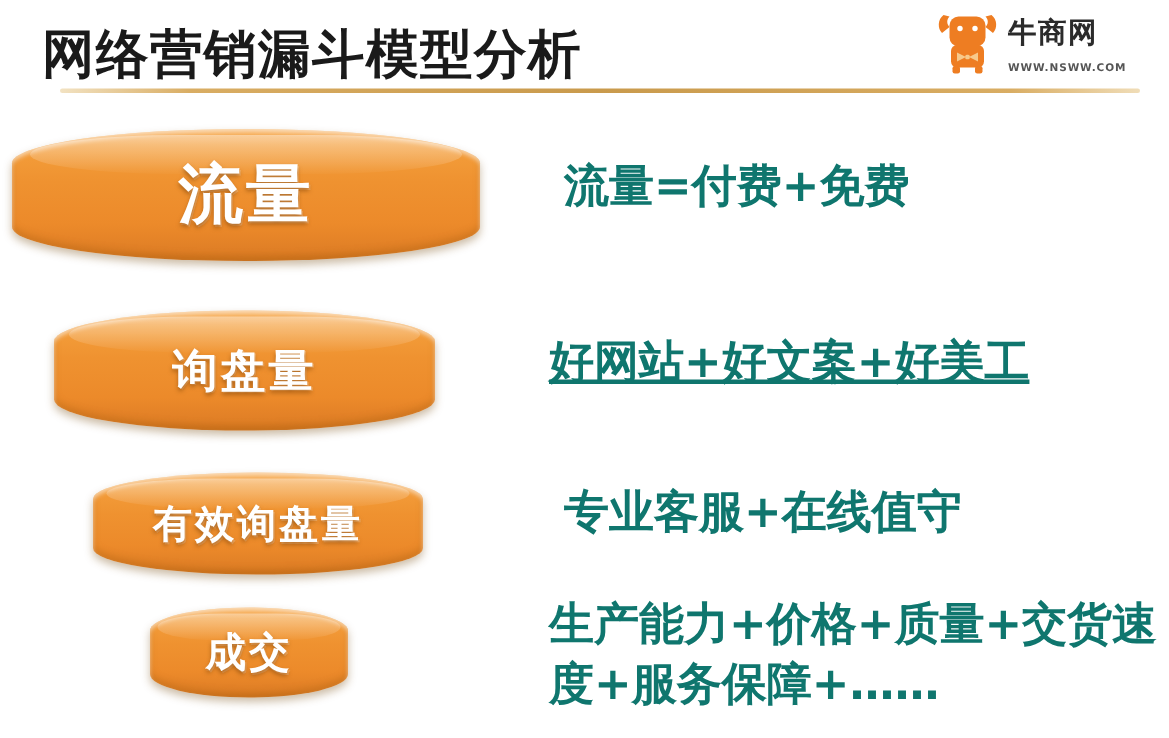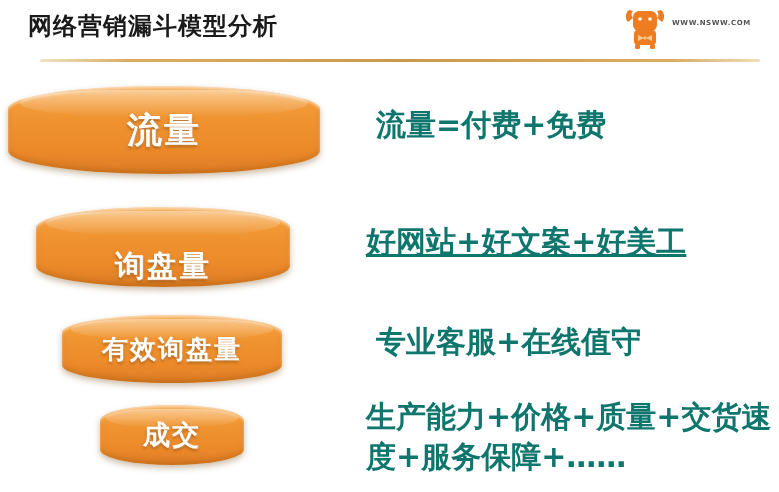--- a/index.html
+++ b/index.html
@@ -20,22 +20,22 @@
   #header {
     position: absolute;
     left: 0;
     top: 0;
     width: 779px;
     height: 62px;
   }
   #page-title {
     position: absolute;
     left: 28px;
-    top: 2px;
-    font-size: 24px;
+    top: 13px;
+    font-size: 35px;
     font-weight: bold;
     color: #1a1a1a;
     letter-spacing: 1px;
     line-height: 48px;
     white-space: nowrap;
   }
   #title-divider {
     position: absolute;
     left: 40px;
     top: 59px;
@@ -130,25 +130,25 @@
     color: #ffffff;
     font-weight: bold;
     letter-spacing: 2px;
     text-shadow:
       0 2px 3px rgba(140, 75, 10, 0.65),
       1px 1px 0 rgba(255,255,255,0.25);
     white-space: nowrap;
   }
 
   #stage-0 { left: 8px;   top: 24px;  width: 312px; height: 88px; }
-  #stage-1 { left: 36px;  top: 145px; width: 254px; height: 80px; align-items: flex-end; }
+  #stage-1 { left: 36px;  top: 145px; width: 254px; height: 80px; }
   #stage-2 { left: 62px;  top: 253px; width: 220px; height: 68px; }
-  #stage-3 { left: 100px; top: 343px; width: 144px; height: 60px; text-align: center; }
-
-  #stage-0 .funnel-label { font-size: 35px; }
+  #stage-3 { left: 100px; top: 343px; width: 132px; height: 60px; text-align: center; }
+
+  #stage-0 .funnel-label { font-size: 43px; }
   #stage-1 .funnel-label { font-size: 30px; }
   #stage-2 .funnel-label { font-size: 26px; }
   #stage-3 .funnel-label { font-size: 27px; }
 
   
   #descriptions {
     position: absolute;
     left: 366px;
     top: 62px;
     width: 413px;
@@ -191,20 +191,21 @@
 
         <path d="M16 29 L22 32 L16 35 Z" fill="#f7c98a"></path>
         <path d="M30 29 L24 32 L30 35 Z" fill="#f7c98a"></path>
         <rect x="21.5" y="30.5" width="3" height="3" rx="1" fill="#f7c98a"></rect>
 
         <rect x="13" y="38" width="5" height="5" rx="1.5" fill="#ee7d22"></rect>
         <rect x="28" y="38" width="5" height="5" rx="1.5" fill="#ee7d22"></rect>
       </svg>
     </span>
     <div id="logo-text-block">
+      <div id="logo-name">牛商网</div>
       <div id="logo-url">WWW.NSWW.COM</div>
     </div>
   </div>
 </div>
 
 <div id="funnel">
   <div id="stage-0" class="funnel-stage">
     <span class="funnel-label">流量</span>
   </div>
   <div id="stage-1" class="funnel-stage">

